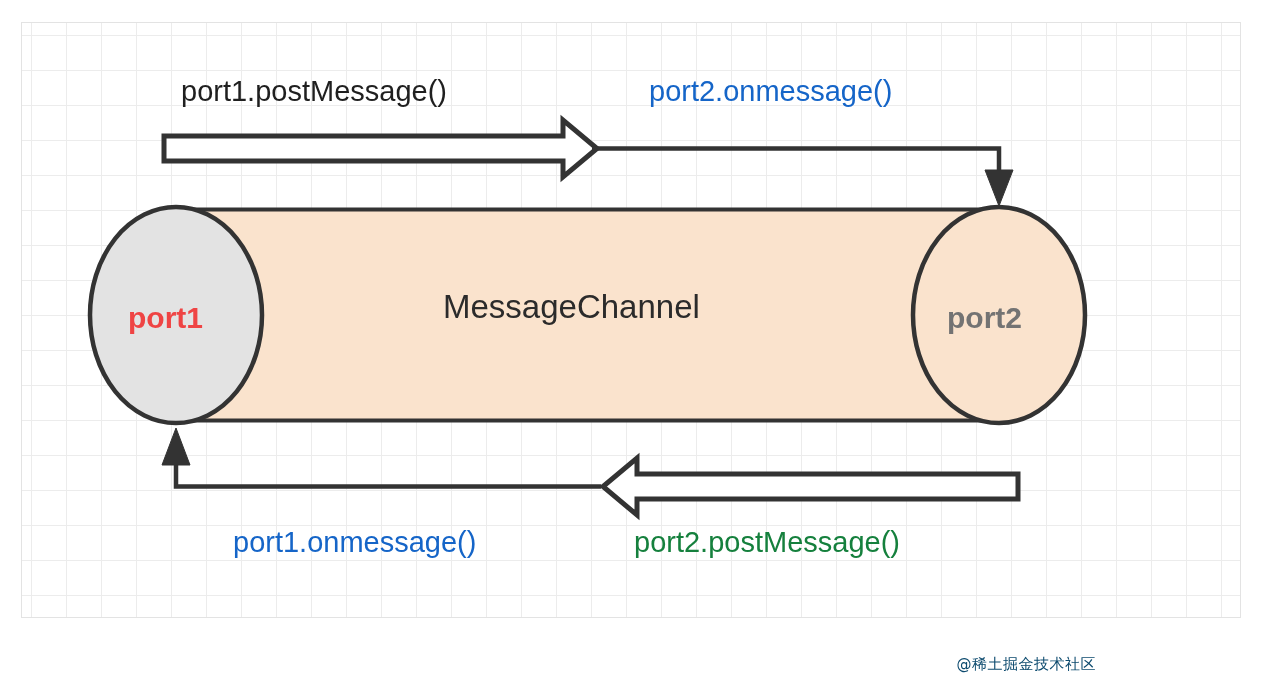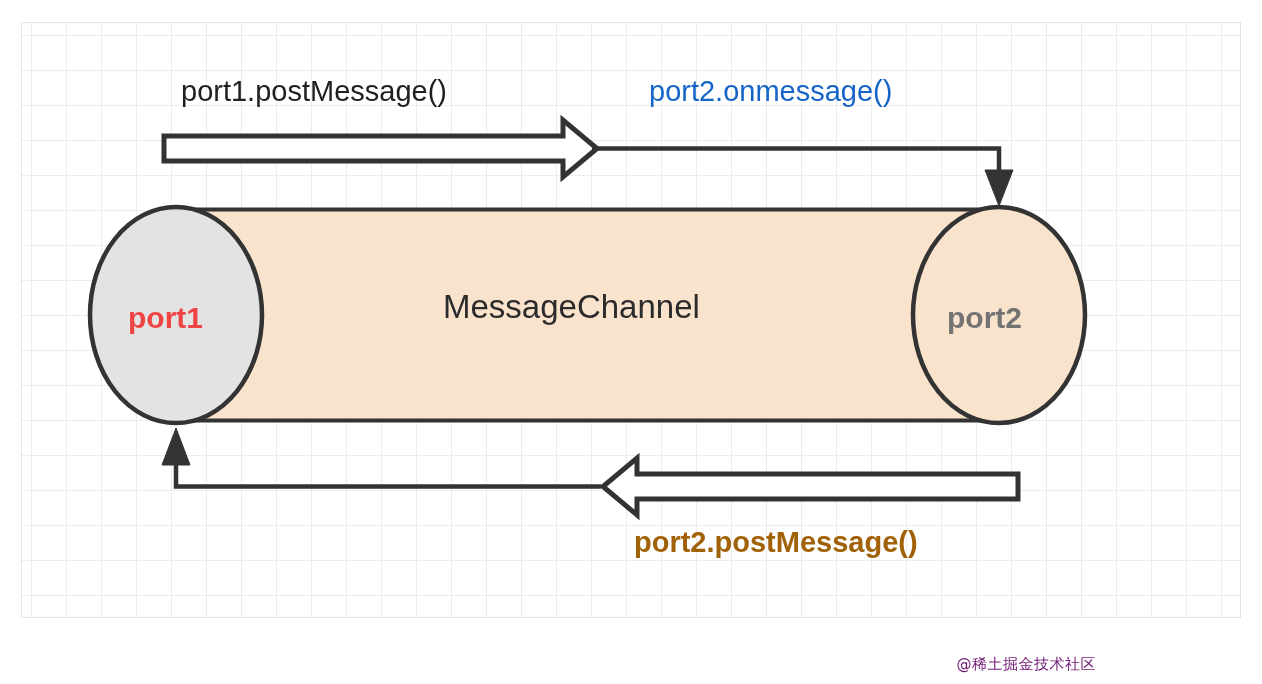--- a/index.html
+++ b/index.html
@@ -65,22 +65,21 @@
   #label-port1-onmessage {
     left: 233px;
     top: 526px;
     font-size: 29px;
     color: #1565c8;
   }
   #label-port2-postmessage {
     left: 634px;
     top: 526px;
     font-size: 29px;
-    color: #a16207;
-    font-weight: bold;
+    color: #15803d;
   }
   #label-messagechannel {
     left: 419px;
     top: 288px;
     font-size: 33px;
     color: #2b2b2b;
     margin-left: 24px;
   }
   #label-port1 {
     left: 128px;
@@ -94,21 +93,21 @@
     top: 301px;
     font-size: 30px;
     font-weight: 700;
     color: #737373;
   }
   #watermark {
     position: absolute;
     right: 18px;
     bottom: 10px;
     font-size: 15px;
-    color: #701a75;
+    color: #0c4a6e;
     font-family: "DejaVu Sans", sans-serif;
     letter-spacing: 0.5px;
     white-space: nowrap;
   }
 </style>
 </head>
 <body>
 
 <div id="stage">
 
@@ -132,20 +131,21 @@
     <path d="M 601 486.5 L 176 486.5 L 176 458" fill="none" stroke="#333333" stroke-width="4.5" stroke-linejoin="miter"></path>
     <path d="M 176 428 L 162 465 L 190 465 Z" fill="#333333" stroke="#333333" stroke-width="1"></path>
 
     <path d="M 1018 474 L 637 474 L 637 458 L 603 486.5 L 637 515 L 637 499 L 1018 499 Z" fill="#ffffff" stroke="#333333" stroke-width="5" stroke-linejoin="miter"></path>
   </svg>
 
   <div class="lbl" id="label-port1-postmessage">port1.postMessage()</div>
 
   <div class="lbl" id="label-port2-onmessage">port2.onmessage()</div>
 
+  <div class="lbl" id="label-port1-onmessage">port1.onmessage()</div>
 
   <div class="lbl" id="label-port2-postmessage">port2.postMessage()</div>
 
   <div class="lbl" id="label-messagechannel">MessageChannel</div>
 
   <div class="lbl" id="label-port1">port1</div>
 
   <div class="lbl" id="label-port2">port2</div>
 
   <div id="watermark">@稀土掘金技术社区</div>

